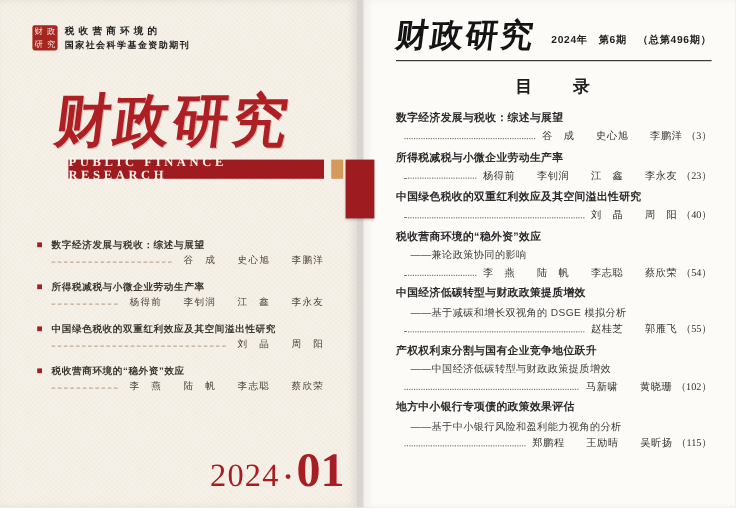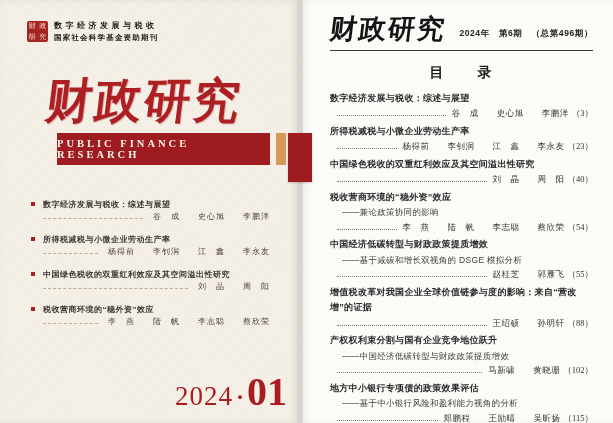--- a/index.html
+++ b/index.html
@@ -20,21 +20,21 @@
           text-align:center; font-family:"Liberation Serif",serif; overflow:hidden; }
   .society-lines { display:flex; flex-direction:column; gap:2px; }
   .society-l1 { font-size:8px; font-weight:bold; color:#1d1d1d; letter-spacing:3.5px; }
   .society-l2 { font-size:7.5px; font-weight:bold; color:#1d1d1d; letter-spacing:1.2px;text-align:right; }
 
   .cover-title { position:absolute; left:0; right:8px; top:78px; text-align:center;
                  font-family:"Liberation Serif","DejaVu Serif",serif; font-weight:900;
                  font-size:46px; line-height:1; color:#ad1f22; letter-spacing:3px;
                  transform:skewX(-7deg) scaleY(1.04); text-shadow:1px 1px 0 rgba(140,20,20,.25); }
 
-  .banner-row { position:absolute; left:57px; top:133px; height:32px; display:flex; align-items:stretch; }
+  .banner-row { position:absolute; left:57px; top:133px; height:16px; display:flex; align-items:stretch; }
   .banner { width:213px; background:#9e1b20; color:#fdf6ee; font-family:"Liberation Serif",serif;
             font-weight:bold; font-size:10.5px; letter-spacing:3px; display:flex;
             align-items:center; justify-content:center; }
   .tan-tab { width:10px; background:#d5995c; margin-left:6px; }
   .red-tab { position:absolute; left:288px; top:133px; width:24px; height:49px;
              background:#9e1b20; z-index:6; box-shadow:0 1px 2px rgba(0,0,0,.2); }
 
   .cover-articles { position:absolute; left:31px; right:27px; top:197px; }
   .cv-entry { margin-bottom:7px; }
   .cv-title-row { display:flex; align-items:center; gap:8px; height:14px; }
@@ -82,21 +82,21 @@
   <div class="cover">
 
     <div class="society">
       <div class="seal" id="seal-grid">
           <span>财</span>
           <span>政</span>
           <span>研</span>
           <span>究</span>
         </div>
       <div class="society-lines">
-        <div class="society-l1">数字经济发展与税收</div>
+        <div class="society-l1">税收营商环境的</div>
         <div class="society-l2">国家社会科学基金资助期刊</div>
       </div>
     </div>
 
     <div class="cover-title">财政研究</div>
 
     <div class="banner-row">
       <div class="banner">PUBLIC FINANCE RESEARCH</div>
       <div class="tan-tab"></div>
     </div>
@@ -212,29 +212,20 @@
         <div class="toc-entry">
           <div class="toc-title">中国经济低碳转型与财政政策提质增效</div>
           <div class="toc-subtitle">——基于减碳和增长双视角的 DSGE 模拟分析</div>
           <div class="toc-authors-row">
             <span class="toc-leader"></span>
             <span class="toc-authors">赵桂芝　　郭雁飞</span>
             <span class="toc-page-num">（55）</span>
           </div>
         </div>
 
-        <div class="toc-entry">
-          <div class="toc-title">增值税改革对我国企业全球价值链参与度的影响：来自“营改增”的证据</div>
-
-          <div class="toc-authors-row">
-            <span class="toc-leader"></span>
-            <span class="toc-authors">王绍硕　　孙明轩</span>
-            <span class="toc-page-num">（88）</span>
-          </div>
-        </div>
 
         <div class="toc-entry">
           <div class="toc-title">产权权利束分割与国有企业竞争地位跃升</div>
           <div class="toc-subtitle">——中国经济低碳转型与财政政策提质增效</div>
           <div class="toc-authors-row">
             <span class="toc-leader"></span>
             <span class="toc-authors">马新啸　　黄晓珊</span>
             <span class="toc-page-num">（102）</span>
           </div>
         </div>

